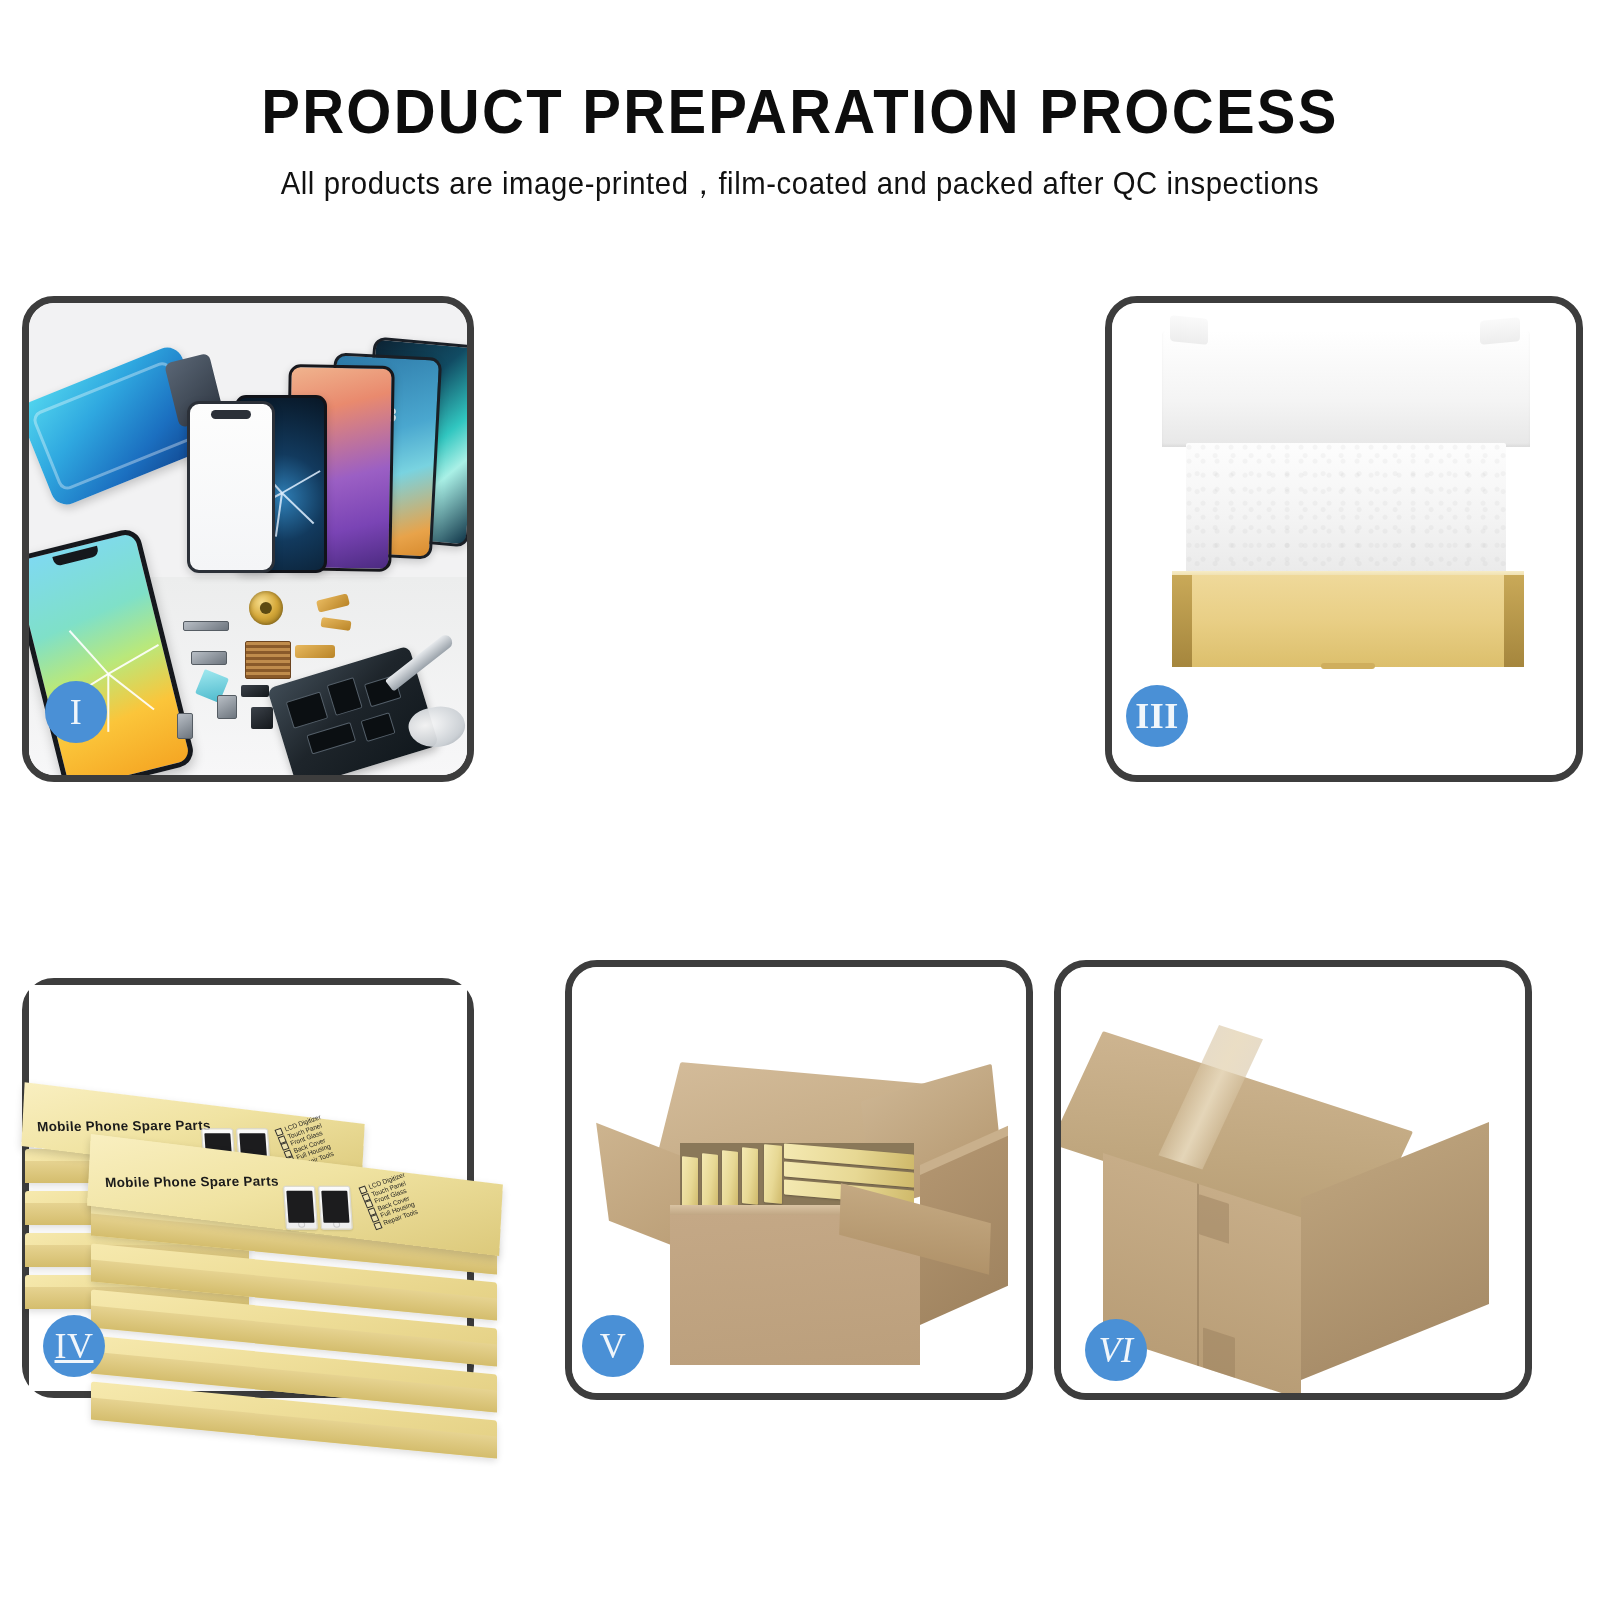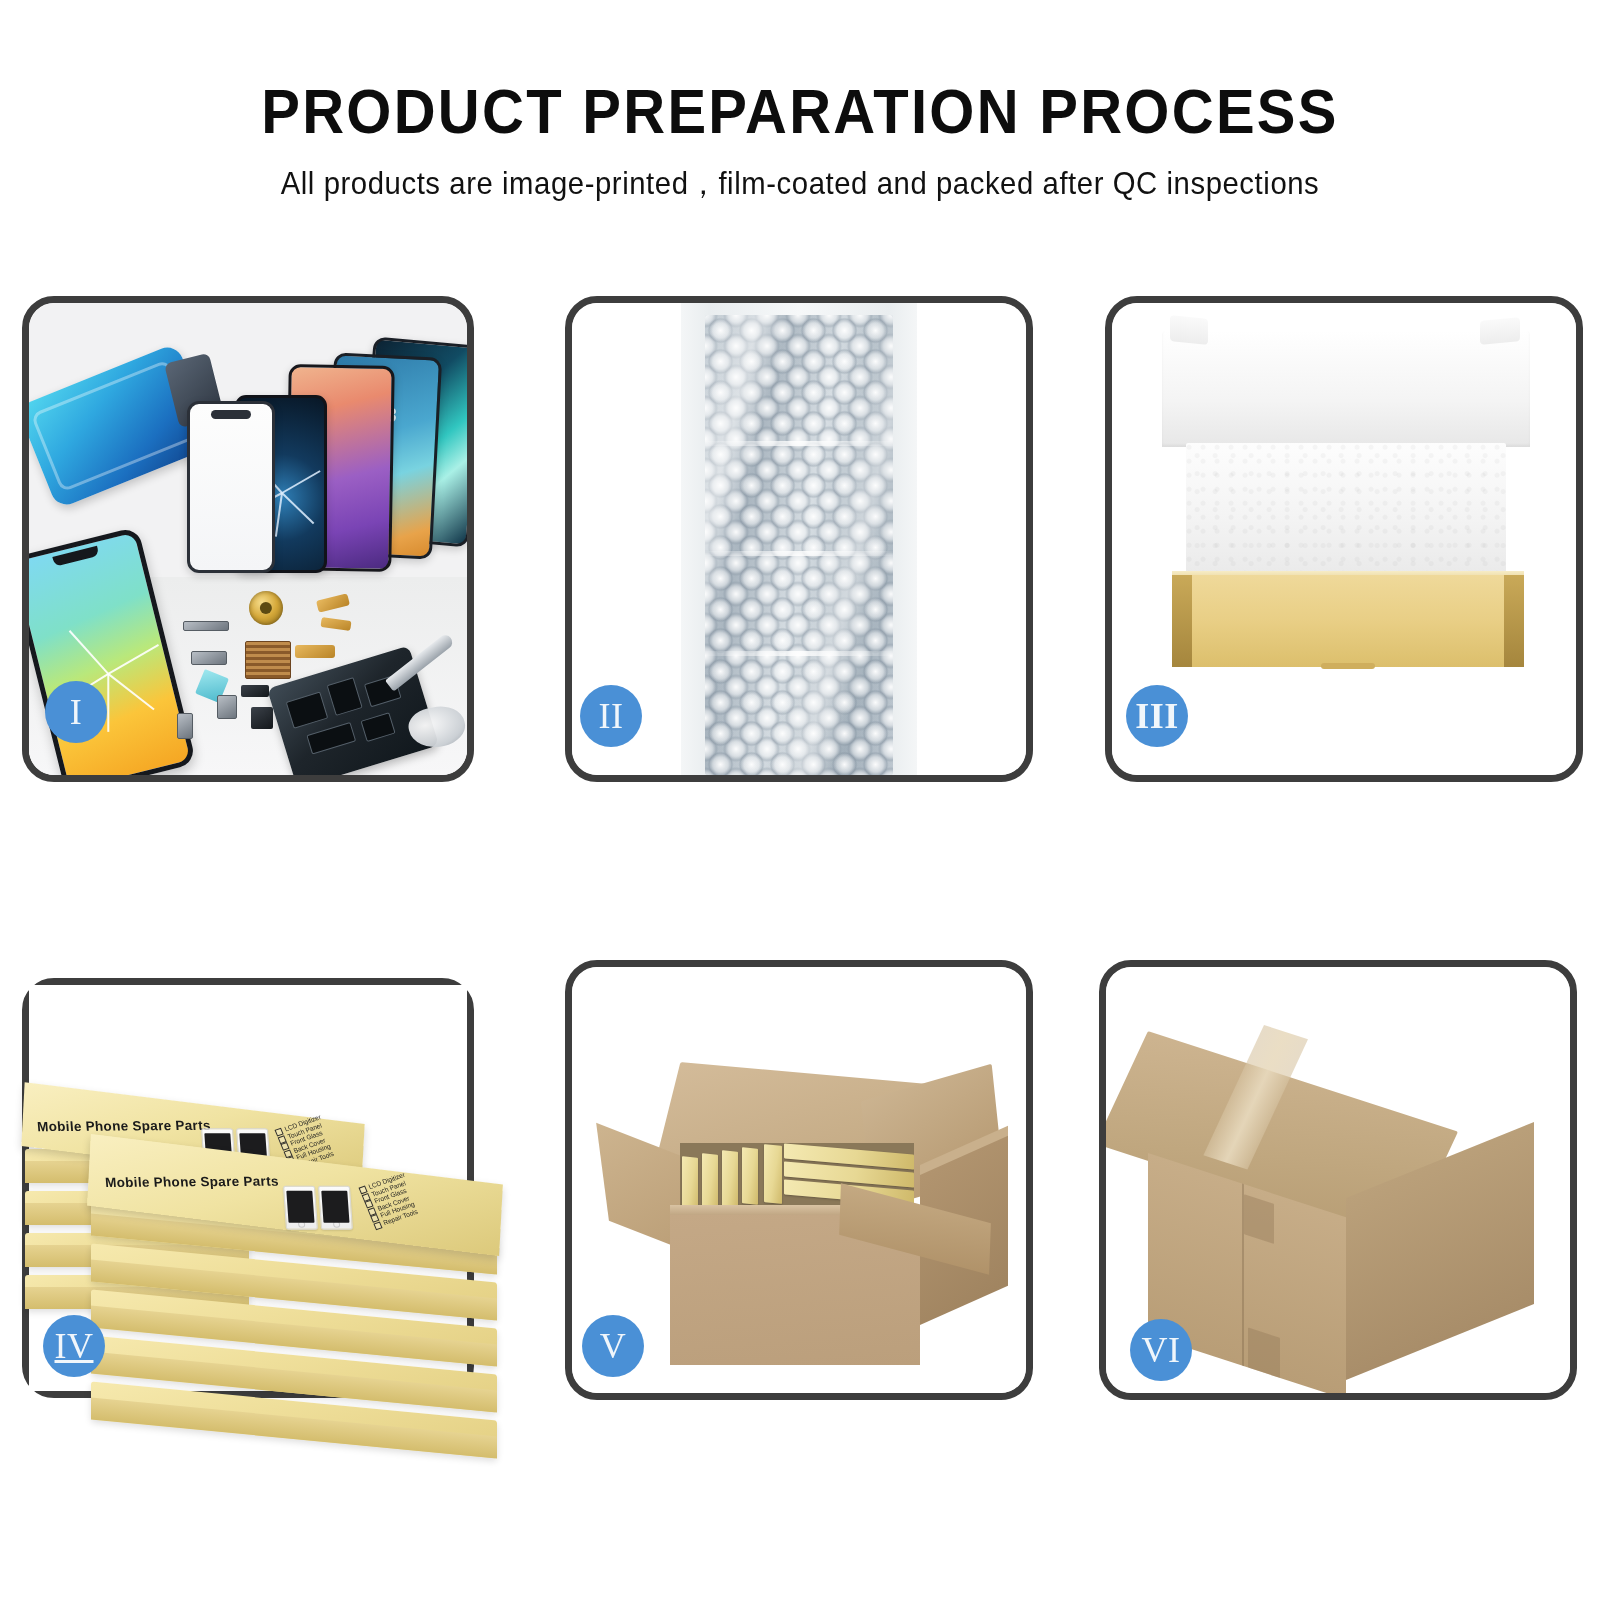--- a/index.html
+++ b/index.html
@@ -76,21 +76,21 @@
     left: 0; top: 0; right: 0; bottom: 0;
     border-radius: 26px;
   }
 
   
   #panel-1 { left: 22px;   top: 296px;  width: 452px;  height: 486px; }
   #panel-2 { left: 565px;  top: 296px;  width: 468px;  height: 486px; }
   #panel-3 { left: 1105px; top: 296px;  width: 478px;  height: 486px; font-weight: bold; }
   #panel-4 { left: 22px;   top: 978px;  width: 452px;  height: 420px; }
   #panel-5 { left: 565px;  top: 960px;  width: 468px;  height: 440px; }
-  #panel-6 { left: 1099px; top: 960px;  width: 478px;  height: 440px; }
+  #panel-6 { left: 1054px; top: 960px;  width: 478px;  height: 440px; font-style: italic; }
 
   
   .badge {
     position: absolute;
     width: 62px;
     height: 62px;
     border-radius: 50%;
     background: #4a90d6;
     color: #f0f6fb;
     font-family: "Liberation Serif", serif;
@@ -660,34 +660,20 @@
         <div class="chip" style="left:24px; top:56px; width:44px; height:18px;"></div>
         <div class="chip" style="left:80px; top:58px; width:28px; height:20px;"></div>
       </div>
 
       <div class="tweezer"></div>
       <div class="brush"></div>
     </div>
     <div class="badge">I</div>
   </div>
 
-  <div class="panel" id="panel-2">
-    <div class="panel-inner">
-      <div class="p2-bg"></div>
-      <div class="bw-sheet"></div>
-      <div class="bw-core">
-        <div class="bw-bubbles"></div>
-        <div class="bw-gloss"></div>
-        <div class="bw-seam" style="top:126px;"></div>
-        <div class="bw-seam" style="top:236px;"></div>
-        <div class="bw-seam" style="top:336px;"></div>
-      </div>
-    </div>
-    <div class="badge">II</div>
-  </div>
 
   <div class="panel" id="panel-3">
     <div class="panel-inner">
       <div class="p3-bg"></div>
       <div class="mailer-lid"></div>
       <div class="mailer-foam"></div>
       <div class="mailer-inner-wall"></div>
       <div class="mailer-contents"></div>
       <div class="mailer-front">
         <div class="notch-tab"></div>

